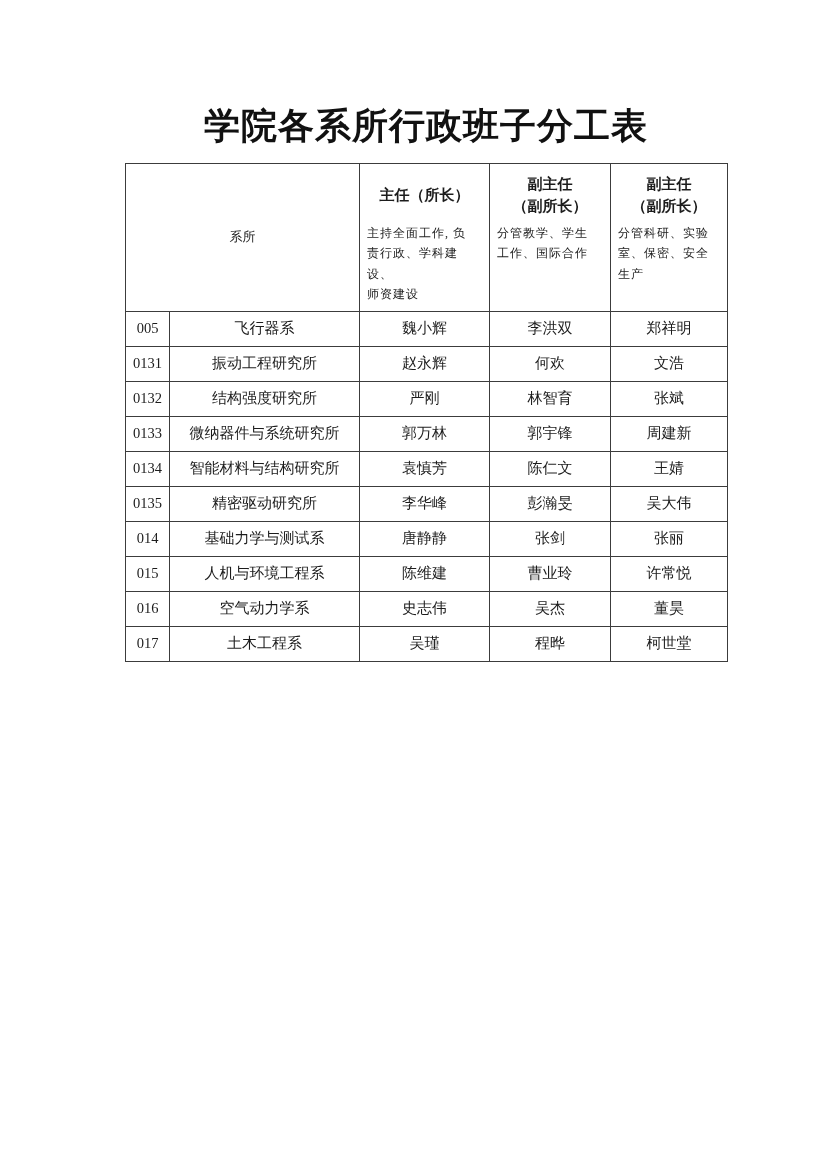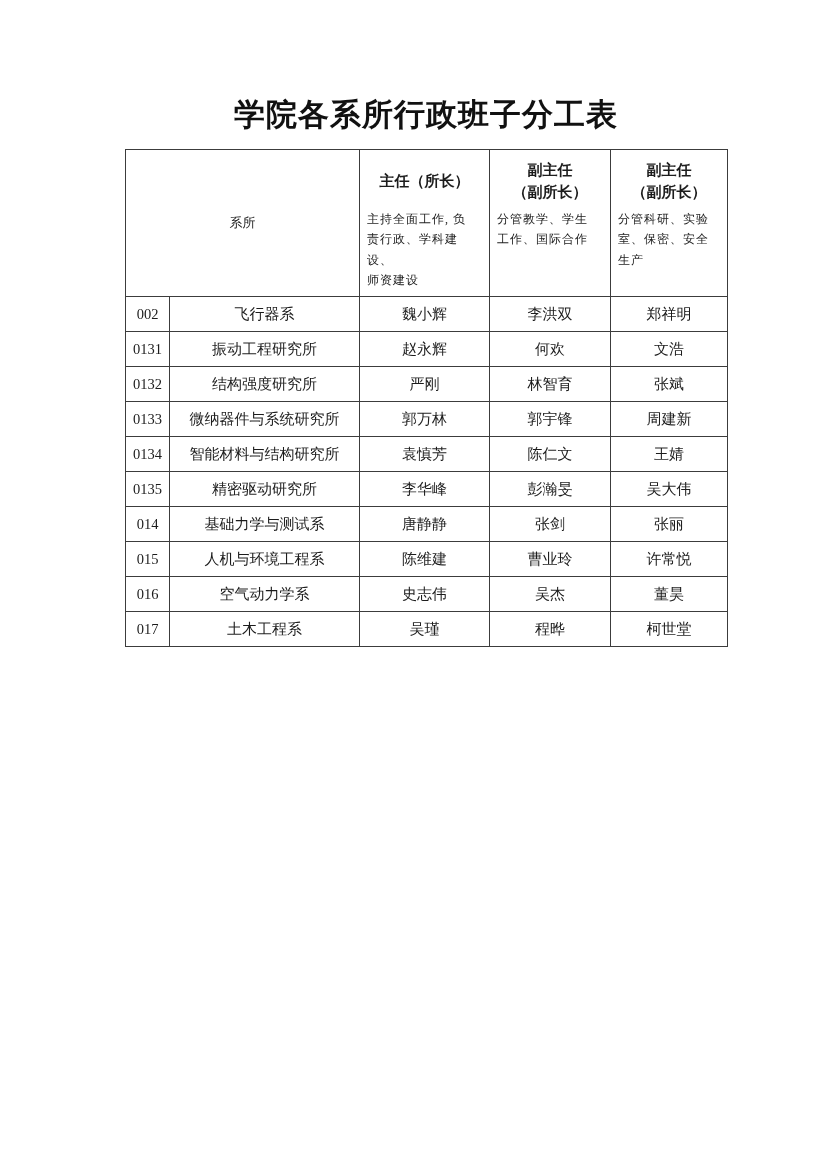--- a/index.html
+++ b/index.html
@@ -6,24 +6,24 @@
   .page {
     position:relative;
     width:827px; height:1169px;
     background:#ffffff;
     font-family:"Liberation Serif","DejaVu Serif",serif;
     color:#1c1c1c;
     overflow:hidden;
   }
   .content { position:absolute; left:125px; top:0; width:602px; }
   .doc-title {
-    margin:0;
+    margin:8px;
     padding-top:96px;
     text-align:center;
-    font-size:31px;
+    font-size:36px;
     font-weight:bold;
     letter-spacing:1px;
     line-height:1.25;
     color:#111111;
   }
   table.roster {
     border-collapse:collapse;
     table-layout:fixed;
     width:602px;
     margin-top:14px;
@@ -110,21 +110,21 @@
             <div class="h-title">副主任
 （副所长）</div>
             <div class="h-sub">分管科研、实验
 室、保密、安全
 生产</div>
           </th>
         </tr>
       </thead>
       <tbody>
         <tr>
-          <td class="id-cell">002</td>
+          <td class="id-cell">005</td>
           <td>飞行器系</td>
           <td>魏小辉</td>
           <td>李洪双</td>
           <td>郑祥明</td>
         </tr>
         <tr>
           <td class="id-cell">0131</td>
           <td>振动工程研究所</td>
           <td>赵永辉</td>
           <td>何欢</td>

